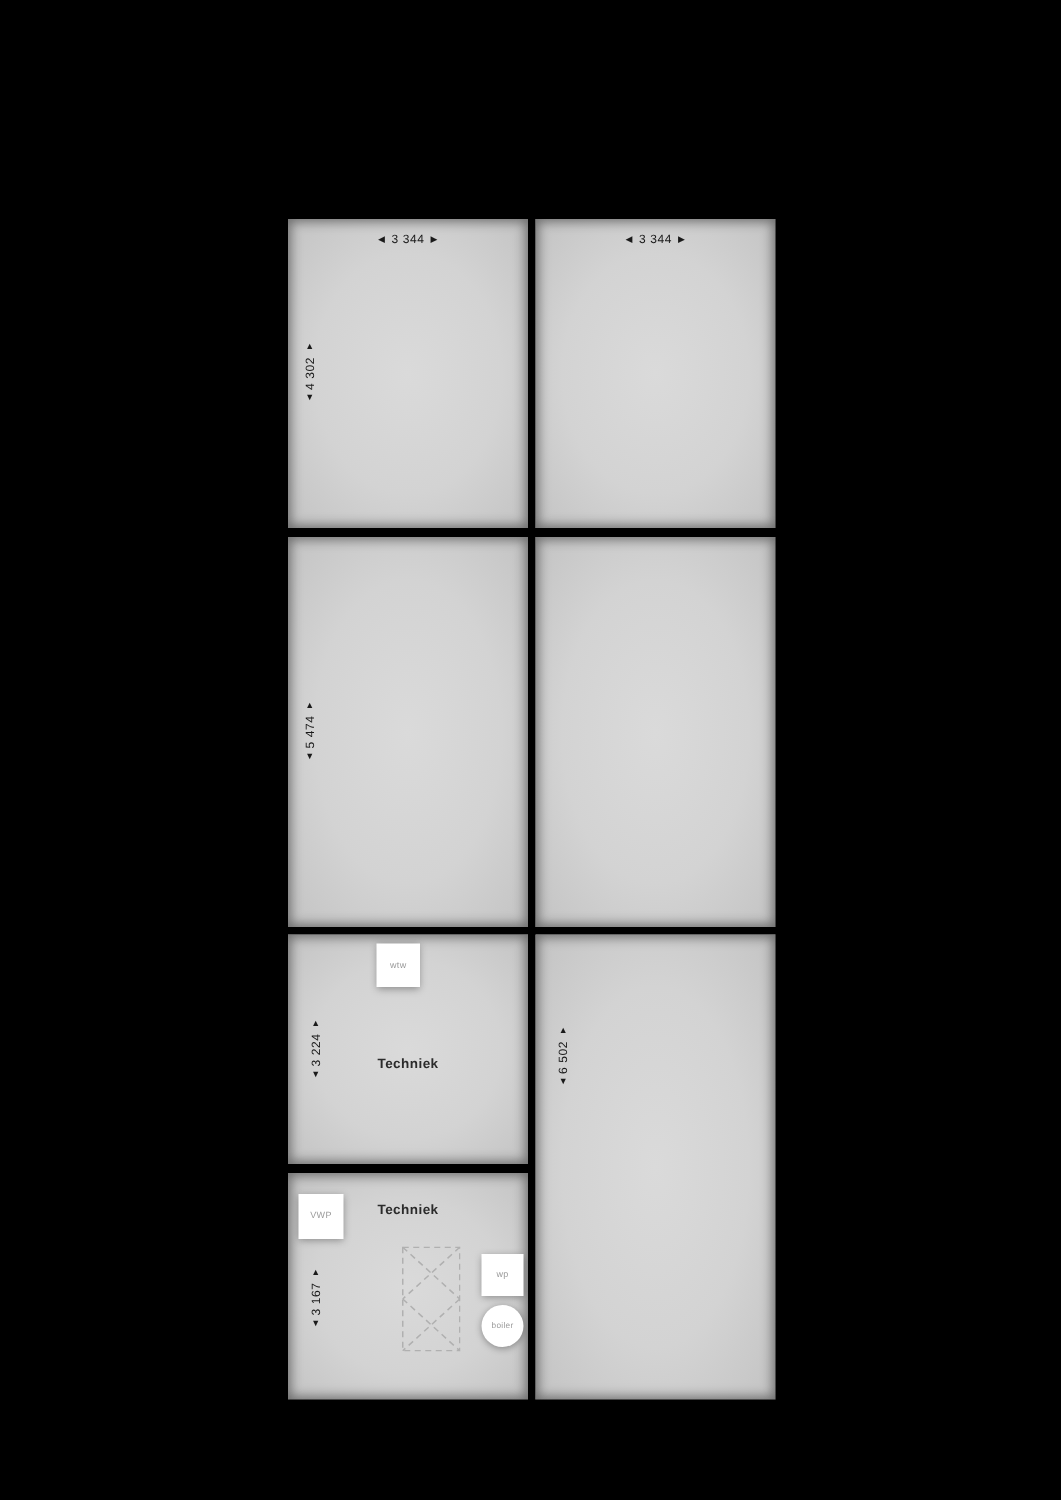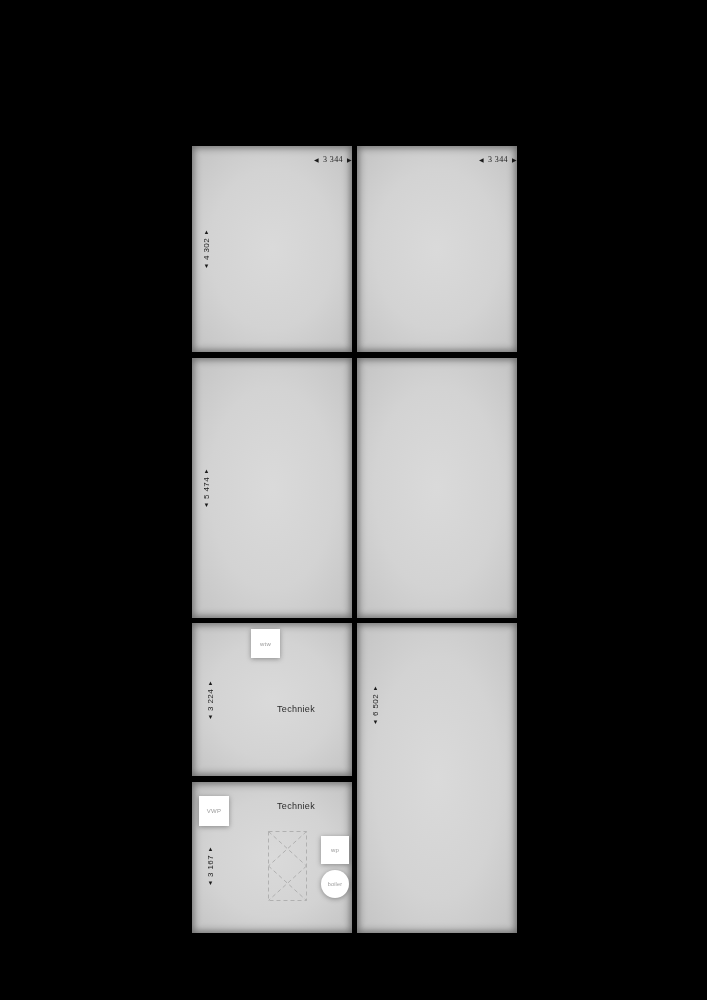--- a/index.html
+++ b/index.html
@@ -29,43 +29,43 @@
   .room-top-left{left:0;top:0;width:160px;height:206px;}
   .room-top-right{left:165px;top:0;width:160px;height:206px;}
   .room-mid-left{left:0;top:212px;width:160px;height:260px;}
   .room-mid-right{left:165px;top:212px;width:160px;height:260px;}
   .room-tech-upper{left:0;top:477px;width:160px;height:153px;}
   .room-right-tall{left:165px;top:477px;width:160px;height:310px;}
   .room-tech-lower{left:0;top:636px;width:160px;height:151px;}
 
   .anno{position:absolute;inset:0;}
   .hdim{
-    position:absolute;display:flex;justify-content:flex-end;align-items:center;gap:4px;
-    font-size:8px;color:var(--dim_text);letter-spacing:0.4px;font-family:Liberation Serif, serif;
+    position:absolute;display:flex;justify-content:center;align-items:center;gap:4px;
+    font-size:8px;color:var(--dim_text);letter-spacing:0.4px;
   }
   .hdim-a{left:0;top:9px;width:160px;}
   .hdim-b{left:165px;top:9px;width:160px;}
   .vdim{
     position:absolute;display:flex;flex-direction:column;align-items:center;gap:3px;
     color:var(--dim_text);transform:translateY(-50%);
   }
   .vdim .vnum{
     writing-mode:vertical-rl;transform:rotate(180deg);
     font-size:8px;letter-spacing:0.4px;white-space:nowrap;
   }
   .arr{font-size:6px;line-height:6px;color:var(--dim_text);}
   .vdim-a{left:10px;top:103px;}
   .vdim-c{left:10px;top:342px;}
   .vdim-e{left:14px;top:554px;}
   .vdim-f{left:179px;top:559px;}
   .vdim-g{left:14px;top:720px;}
 
   .room-label{
     position:absolute;width:160px;text-align:center;transform:translateY(-50%);
-    font-size:9px;font-weight:400;letter-spacing:0.3px;color:var(--room_label);padding-left:24px;
+    font-size:9px;font-weight:700;letter-spacing:0.3px;color:var(--room_label);
   }
   .label-tech-upper{left:0;top:563px;}
   .label-tech-lower{left:0;top:660px;}
 
   .eq{
     position:absolute;background:var(--equipment_fill);
     display:flex;align-items:center;justify-content:center;
     color:var(--equipment_text);font-size:6px;letter-spacing:0.2px;
     box-shadow:0 1px 5px rgba(0,0,0,0.35);
   }

